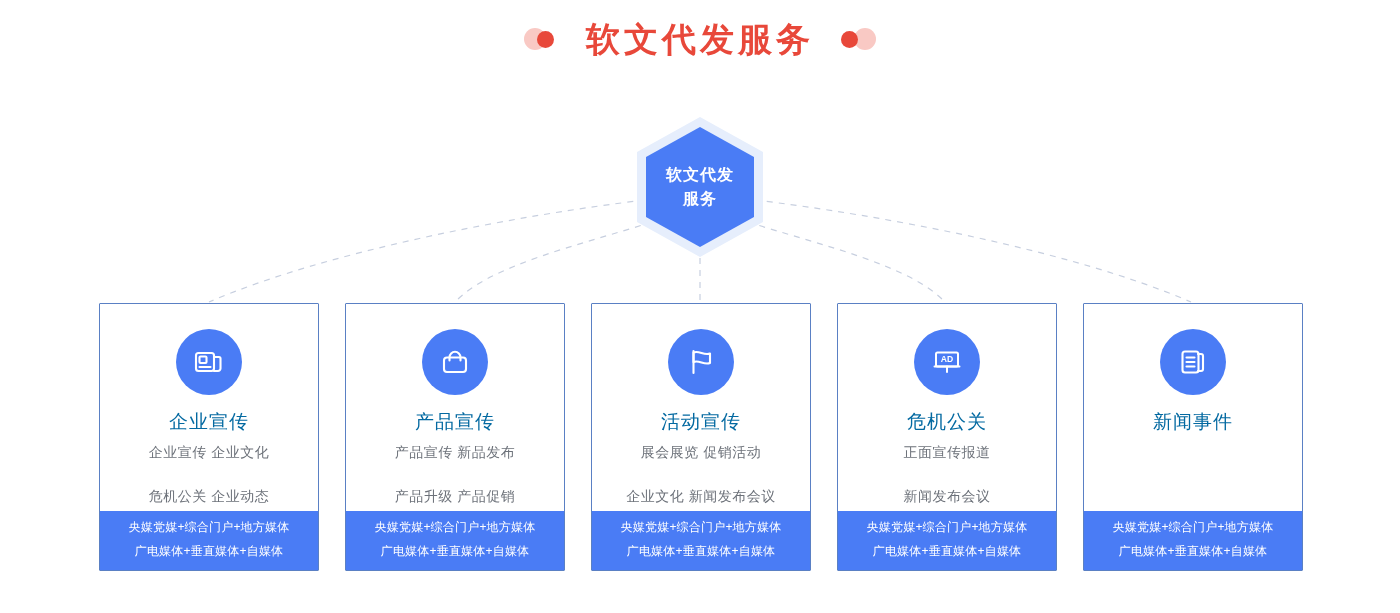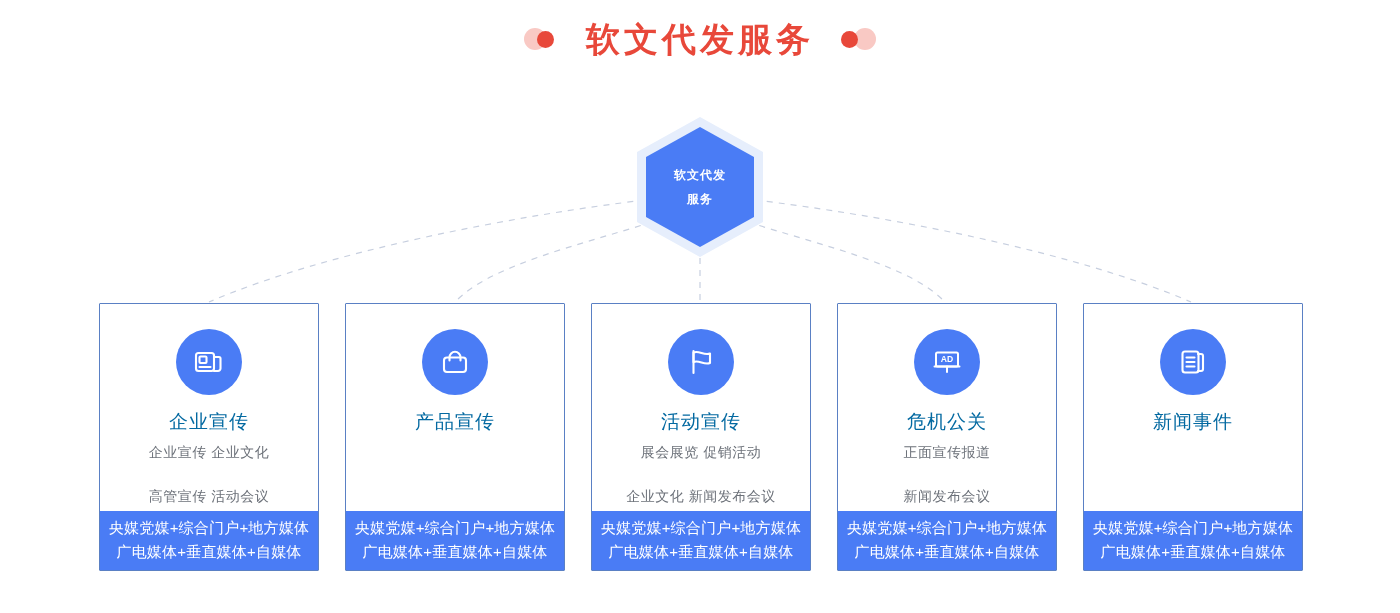--- a/index.html
+++ b/index.html
@@ -75,21 +75,21 @@
     width: 108px; height: 120px;
     background: #4a7cf5;
     clip-path: polygon(50% 0%, 100% 25%, 100% 75%, 50% 100%, 0% 75%, 0% 25%);
     display: flex;
     flex-direction: column;
     align-items: center;
     justify-content: center;
   }
   .hex-line {
     color: #ffffff;
-    font-size: 12px;
+    font-size: 16px;
     font-weight: bold;
     line-height: 24px;
     letter-spacing: 1px;
     white-space: nowrap;
   }
 
   
   .cards {
     position: absolute;
     left: 99px;
@@ -149,21 +149,21 @@
     background: #4a7cf5;
     padding: 7px 0 9px 0;
     display: flex;
     flex-direction: column;
     align-items: center;
     gap: 5px;
     margin-top: auto;
   }
   .footer-line {
     color: #ffffff;
-    font-size: 15px;
+    font-size: 12px;
     line-height: 19px;
     white-space: nowrap;
     letter-spacing: 0.2px;
   }
 </style>
 </head>
 <body>
 
 <div class="page">
 
@@ -204,36 +204,40 @@
         <svg width="34" height="34" viewBox="0 0 34 34" fill="none" stroke="#ffffff" stroke-width="2.1" stroke-linecap="round" stroke-linejoin="round">
           <rect x="4" y="8" width="18" height="18" rx="2.5"></rect>
           <rect x="7.5" y="11.5" width="7" height="6.5" rx="1"></rect>
           <line x1="7.5" y1="22" x2="18.5" y2="22"></line>
           <path d="M22 12 h5 a1.5 1.5 0 0 1 1.5 1.5 v10 a2.5 2.5 0 0 1 -2.5 2.5 h-4"></path>
         </svg>
       </div>
       <div class="card-title">企业宣传</div>
       <div class="card-lines">
         <div class="card-line">企业宣传  企业文化</div>
-        <div class="card-line">高管宣传  活动会议</div>
+        <div class="card-line">危机公关  企业动态</div>
       </div>
       <div class="card-footer">
         <div class="footer-line">央媒党媒+综合门户+地方媒体</div>
         <div class="footer-line">广电媒体+垂直媒体+自媒体</div>
       </div>
     </div>
 
     <div class="card">
       <div class="card-icon">
         <svg width="34" height="34" viewBox="0 0 34 34" fill="none" stroke="#ffffff" stroke-width="2.1" stroke-linecap="round" stroke-linejoin="round">
           <rect x="6" y="12.5" width="22" height="14.5" rx="3"></rect>
           <path d="M11.5 15.5 v-3.2 a5.5 5.5 0 0 1 11 0 v3.2"></path>
         </svg>
       </div>
       <div class="card-title">产品宣传</div>
+      <div class="card-lines">
+        <div class="card-line">产品宣传  新品发布</div>
+        <div class="card-line">产品升级  产品促销</div>
+      </div>
       <div class="card-footer">
         <div class="footer-line">央媒党媒+综合门户+地方媒体</div>
         <div class="footer-line">广电媒体+垂直媒体+自媒体</div>
       </div>
     </div>
 
     <div class="card">
       <div class="card-icon">
         <svg width="34" height="34" viewBox="0 0 34 34" fill="none" stroke="#ffffff" stroke-width="2.1" stroke-linecap="round" stroke-linejoin="round">
           <line x1="9.5" y1="6" x2="9.5" y2="28"></line>

